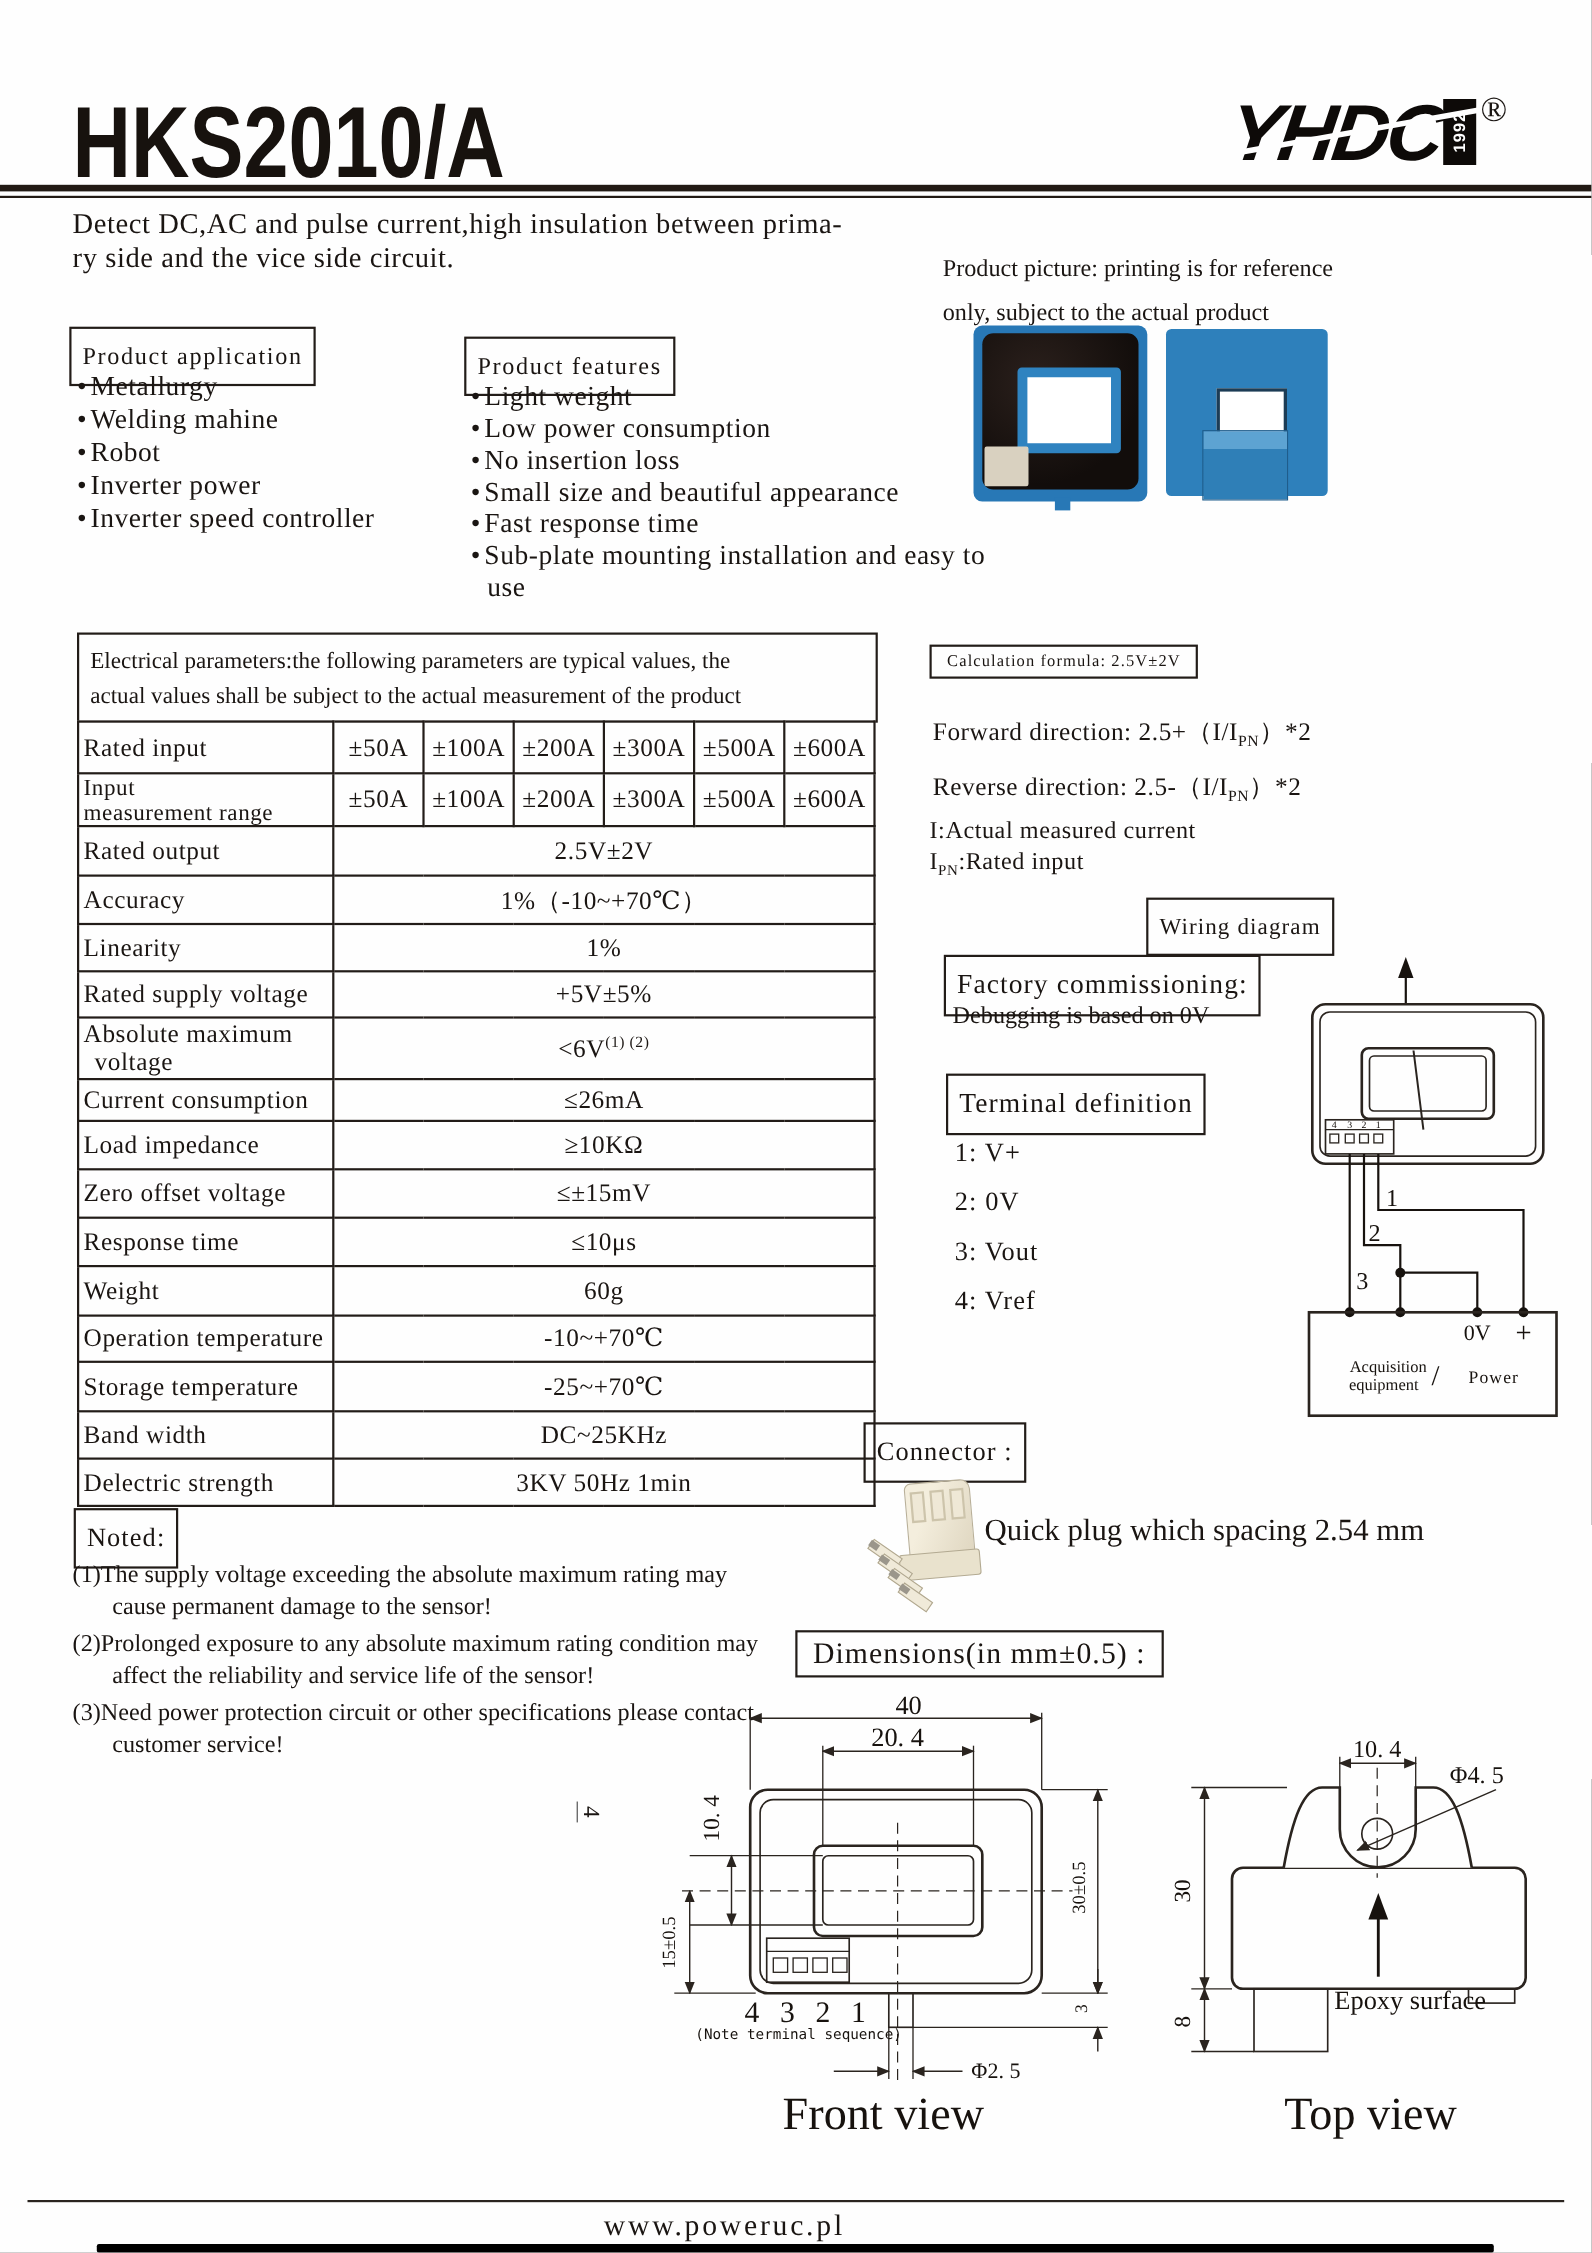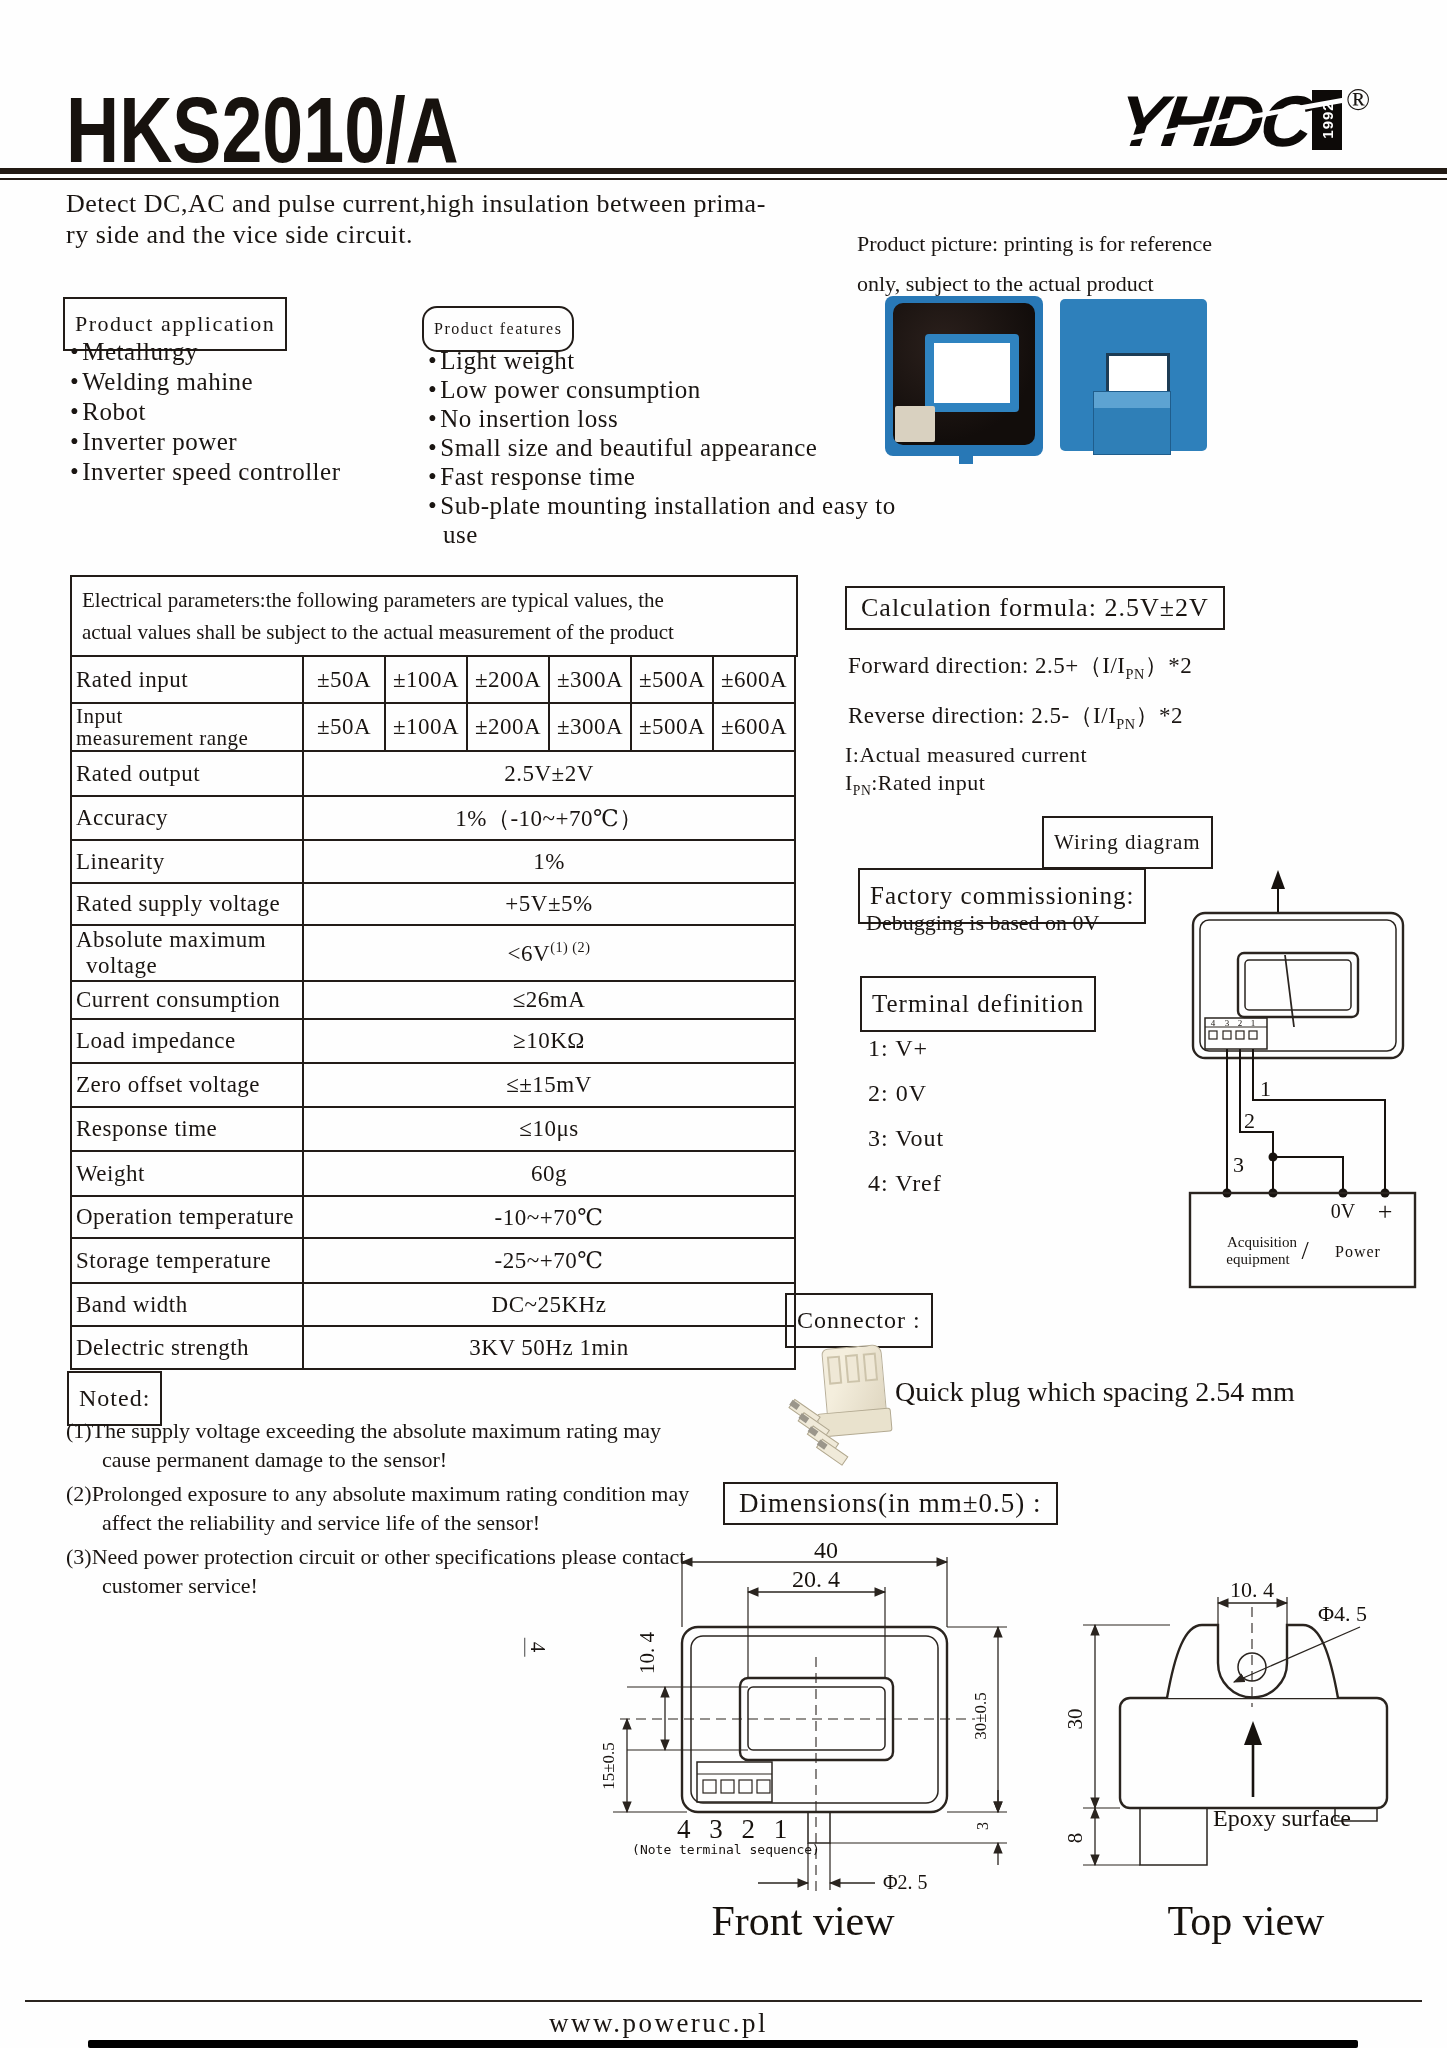--- a/index.html
+++ b/index.html
@@ -95,21 +95,21 @@
 
   <div class="abs boxed" style="left:63px;top:297px;font-size:22px;letter-spacing:1.5px;">Product application</div>
   <div class="abs bullet-list" style="left:70px;top:337px;font-size:25px;line-height:30px;letter-spacing:.5px;width:430px;">
     <div>Metallurgy</div>
     <div>Welding mahine</div>
     <div>Robot</div>
     <div>Inverter power</div>
     <div>Inverter speed controller</div>
   </div>
 
-  <div class="abs boxed" style="left:422px;top:306px;font-size:16px;letter-spacing:1.5px;border-radius:15px;">Product features</div>
+  <div class="abs boxed" style="left:422px;top:306px;font-size:22px;letter-spacing:1.5px;">Product features</div>
   <div class="abs bullet-list" style="left:428px;top:346px;font-size:25px;line-height:29px;letter-spacing:.5px;width:500px;">
     <div>Light weight</div>
     <div>Low power consumption</div>
     <div>No insertion loss</div>
     <div>Small size and beautiful appearance</div>
     <div>Fast response time</div>
     <div>Sub-plate mounting installation and easy to use</div>
   </div>
 
   <div class="photo1">
@@ -215,21 +215,21 @@
           <td class="lbl">Band width</td>
           <td class="val" colspan="6">DC~25KHz</td>
         </tr>
     <tr style="height:43px">
           <td class="lbl">Delectric strength</td>
           <td class="val" colspan="6">3KV 50Hz 1min</td>
         </tr>
   </tbody>
     </table>
 
-  <div class="abs boxed" style="left:845px;top:586px;font-size:26px;letter-spacing:1px;padding:5px 14px;text-align:center;">Calculation formula: 2.5V±2V</div>
+  <div class="abs boxed" style="left:845px;top:586px;font-size:15px;letter-spacing:1px;padding:5px 14px;text-align:center;">Calculation formula: 2.5V±2V</div>
   <div class="abs" style="left:848px;top:650px;font-size:23px;letter-spacing:.5px;">
     <span>Forward direction: 2.5+（I/I</span><span class="sub">PN</span><span>）*2</span>
   </div>
   <div class="abs" style="left:848px;top:700px;font-size:23px;letter-spacing:.5px;">
     <span>Reverse direction: 2.5-（I/I</span><span class="sub">PN</span><span>）*2</span>
   </div>
   <div class="abs" style="left:845px;top:742px;font-size:22px;letter-spacing:.5px;">I:Actual measured current</div>
   <div class="abs" style="left:845px;top:770px;font-size:22px;letter-spacing:.5px;">
     <span>I</span><span class="sub">PN</span><span>:Rated input</span>
   </div>

